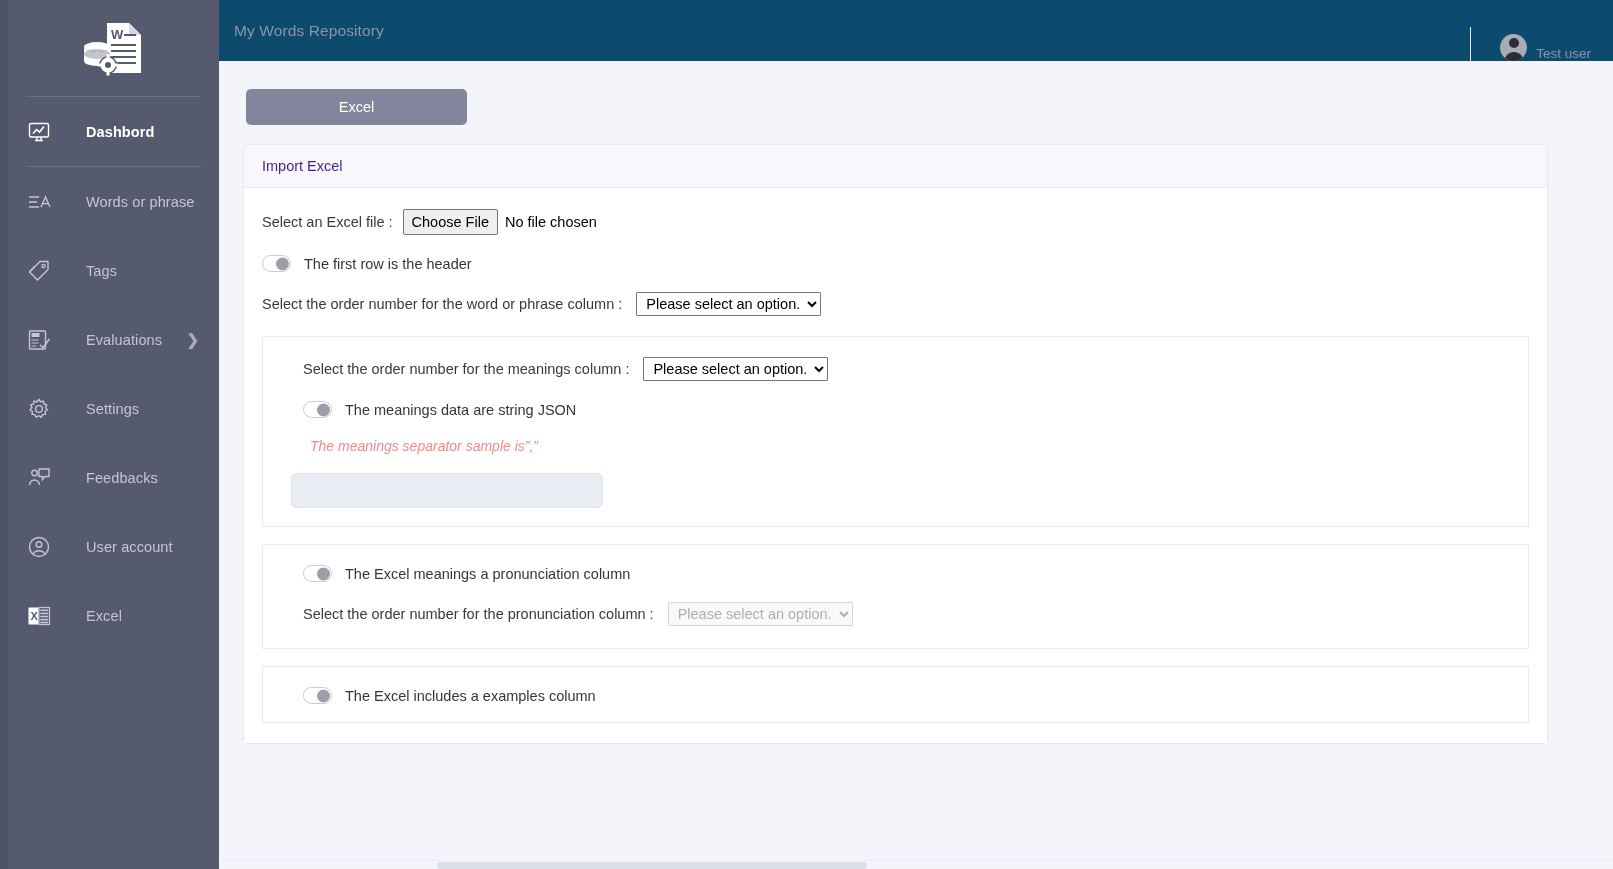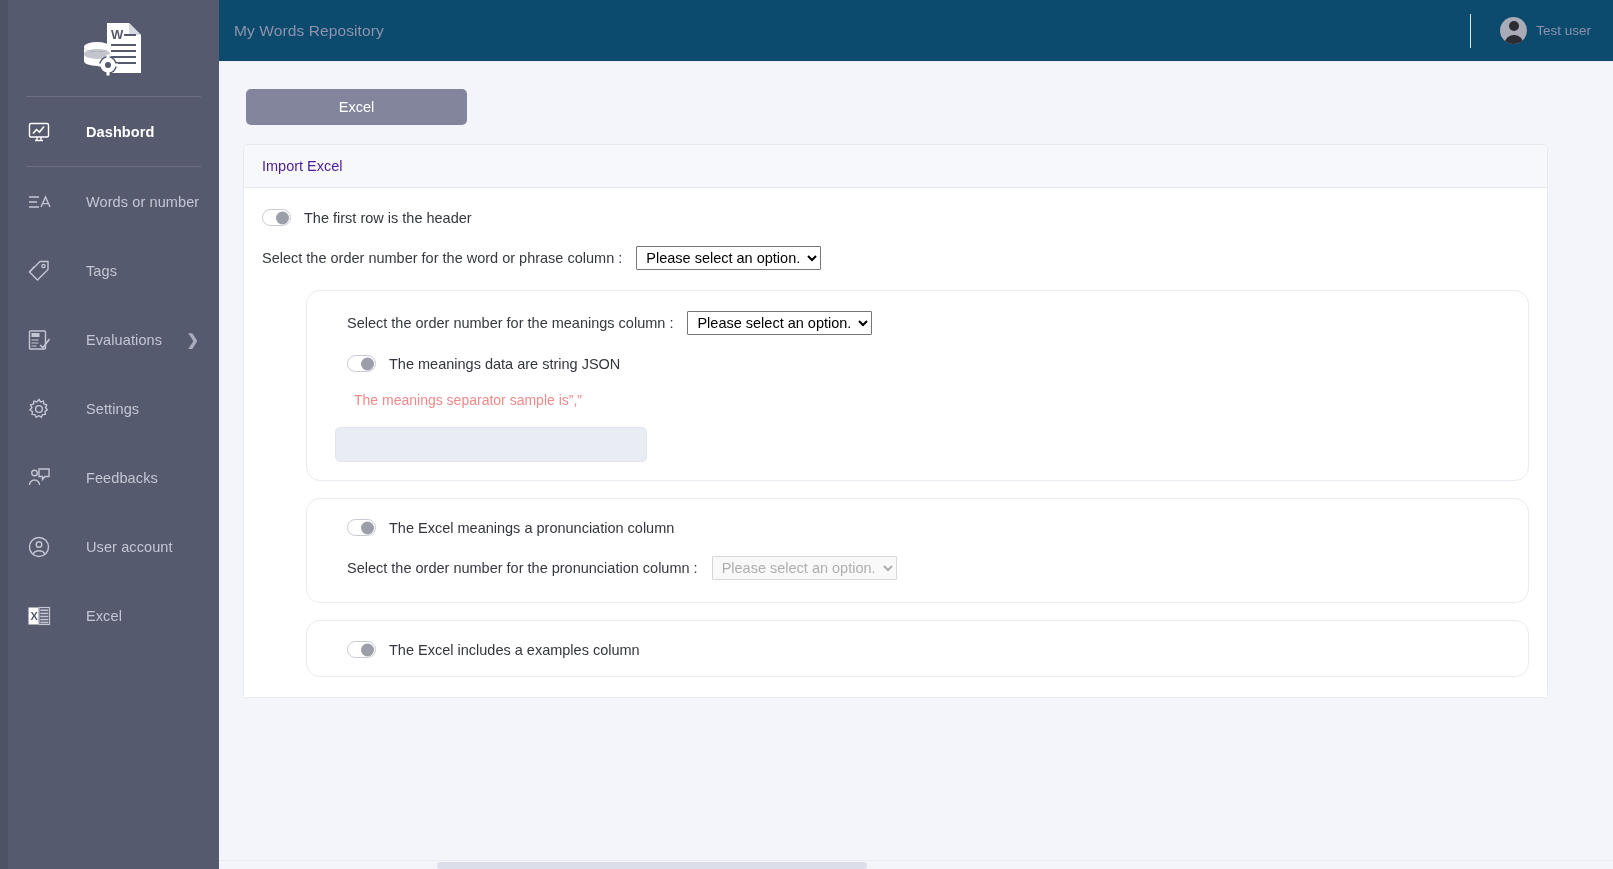--- a/index.html
+++ b/index.html
@@ -63,21 +63,21 @@
     background: #0c4a6e;
     display: flex; align-items: center;
     padding: 0 22px 0 15px;
     border-bottom: 1px solid #eceef5;
   }
   .topbar-title {
     font-size: 15.5px; color: #8e93ad; letter-spacing: .1px;
     padding-left: 0px;
   }
   .topbar-right {
-    margin-left: auto; display: flex; align-items: center; height: 100%;
+    margin-left: auto; display: flex; align-items: flex-end; height: 100%;
   }
   .topbar-sep {
     width: 1px; height: 34px; background: #e3e5ee; margin-right: 29px;
   }
   .avatar {
     width: 27px; height: 27px; border-radius: 50%;
     background: #a9acb6; overflow: hidden; position: relative;
     margin-right: 9px;
   }
   .avatar-head {
@@ -173,29 +173,28 @@
   }
   select.native:disabled {
     color: #8c8c8c;
     background: #f7f7f7;
     border-color: #c7c7c7;
     cursor: default;
   }
 
   .subcard {
     border: 1px solid #e9ebf3;
-    border-radius: 14px;
+    border-radius: 0;
     padding: 20px 20px 18px 20px;
     margin-bottom: 17px;
     background: #ffffff;
-    margin-left: 44px;
   }
 
   .hint-red {
-    font-size: 14px; color: #f08a8a; 
+    font-size: 14px; color: #f08a8a; font-style: italic;
     margin: 0 0 19px 27px;
   }
   .field-label {
     font-size: 14.5px; color: #33363c;
     margin: 0 0 9px 20px;
   }
   .sep-input {
     width: 312px; height: 35px;
     background: #e9ecf3;
     border: 1px solid #e3e6ef;
@@ -275,21 +274,21 @@
 
       <div class="sb-divider"></div>
 
       <li class="nav-item">
         <span class="nav-icon">
           <svg width="24" height="24" viewBox="0 0 24 24" fill="none" stroke="#c3c6d4" stroke-width="1.4">
             <path d="M2 7 h10 M2 12 h8 M2 17 h10"></path>
             <path d="M14 17 l4.5-10 4.5 10 M15.6 13.6 h5.8"></path>
           </svg>
         </span>
-        <span class="nav-label">Words or number</span>
+        <span class="nav-label">Words or phrase</span>
       </li>
 
       <li class="nav-item">
         <span class="nav-icon">
           <svg width="24" height="24" viewBox="0 0 24 24" fill="none" stroke="#c3c6d4" stroke-width="1.4">
             <path d="M13 2.5 L2.5 13 l8 8 L21 10.5 v-8 z"></path>
             <circle cx="16.5" cy="7" r="1.6"></circle>
             <path d="M7.5 7.5 L2.5 13"></path>
           </svg>
         </span>
@@ -380,20 +379,25 @@
 
       <div class="excel-tab-row">
         <button class="excel-tab">Excel</button>
       </div>
 
       <div class="card">
         <div class="card-header">Import Excel</div>
 
         <div class="card-body">
 
+          <div class="row-inline file-row">
+            <span class="lbl file-label">Select an Excel file :</span>
+            <button class="choose-file">Choose File</button>
+            <span class="file-status">No file chosen</span>
+          </div>
 
           <div class="switch-row">
             <span class="switch">
               <span class="knob"></span>
             </span>
             <span class="lbl">The first row is the header</span>
           </div>
 
           <div class="row-inline">
             <span class="lbl" style="margin-right:14px;">Select the order number for the word or phrase column :</span>

